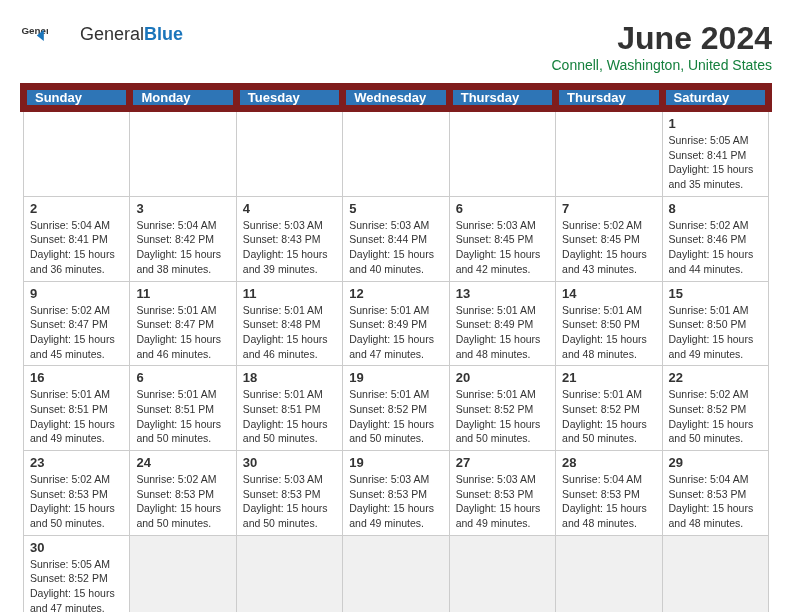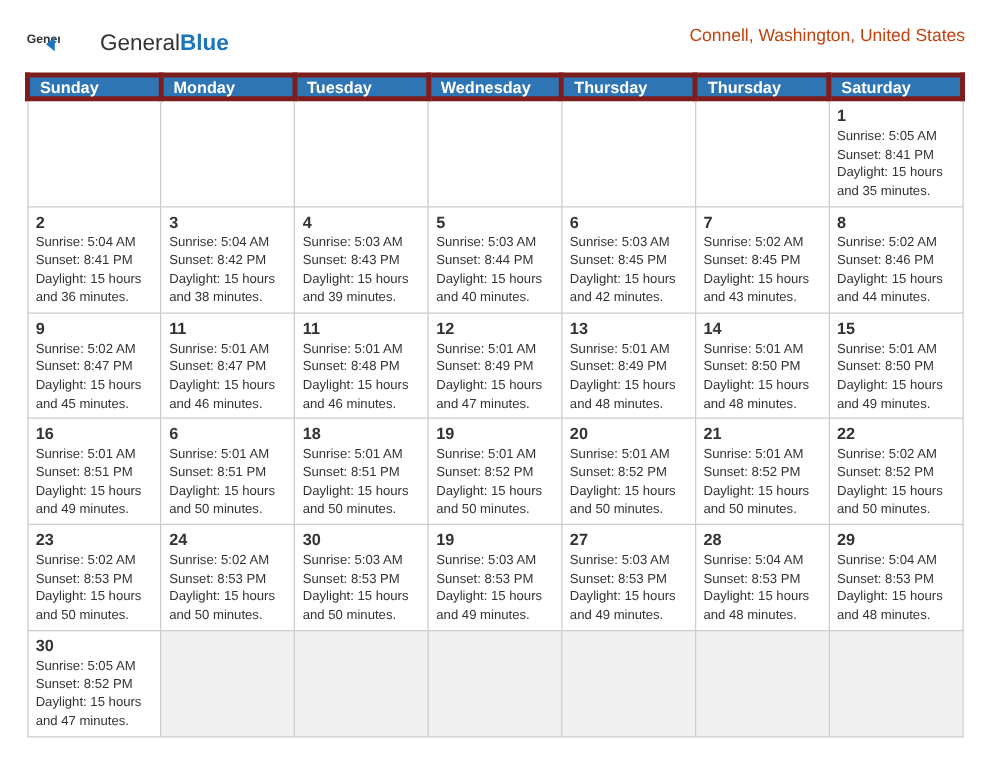--- a/index.html
+++ b/index.html
@@ -38,35 +38,35 @@
     .title-area {
       text-align: right;
     }
     .month-title {
       font-size: 32px;
       font-weight: bold;
       color: #333;
     }
     .subtitle {
       font-size: 14px;
-      color: #c2410c;
+      color: #15803d;
     }
     .calendar {
       width: 100%;
       border-collapse: collapse;
       border: 1px solid #ccc;
     }
     .calendar th {
       background-color: #2e75b6;
       color: #fff;
       text-align: left;
       padding: 0 8px;
       font-size: 13px;
       font-weight: bold;
-      border: 4px solid #7f1d1d;
+      border: 7px solid #7f1d1d;
     }
     .calendar td {
       vertical-align: top;
       border: 1px solid #ccc;
       padding: 4px 6px;
       width: calc(100% / 7);
       min-height: 80px;
       background: #fff;
     }
     .calendar td.gray-bg {
@@ -96,20 +96,21 @@
       <text x="2" y="20" font-size="14" font-weight="bold" fill="#333">General</text>
       <polygon points="24,22 34,14 34,30" fill="#1a75bb"></polygon>
     </svg>
     <div>
       <span class="logo-text">
         General<span>Blue</span>
       </span>
     </div>
   </div>
   <div class="title-area">
+    <div class="month-title">June 2024</div>
     <div class="subtitle">Connell, Washington, United States</div>
   </div>
 </div>
 
 <table class="calendar">
   <thead>
     <tr>
       <th>Sunday</th>
       <th>Monday</th>
       <th>Tuesday</th>

